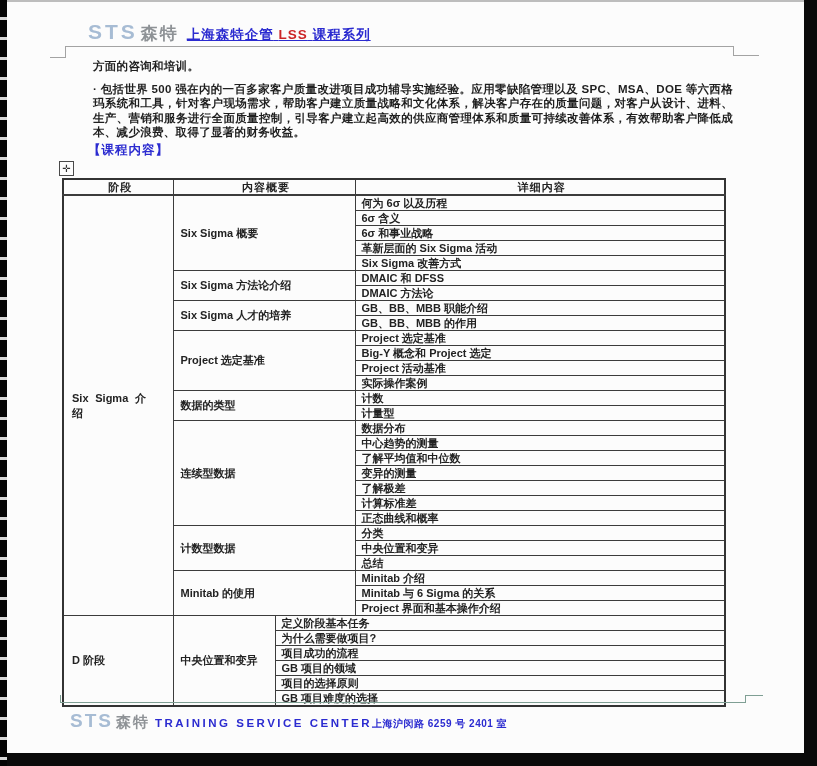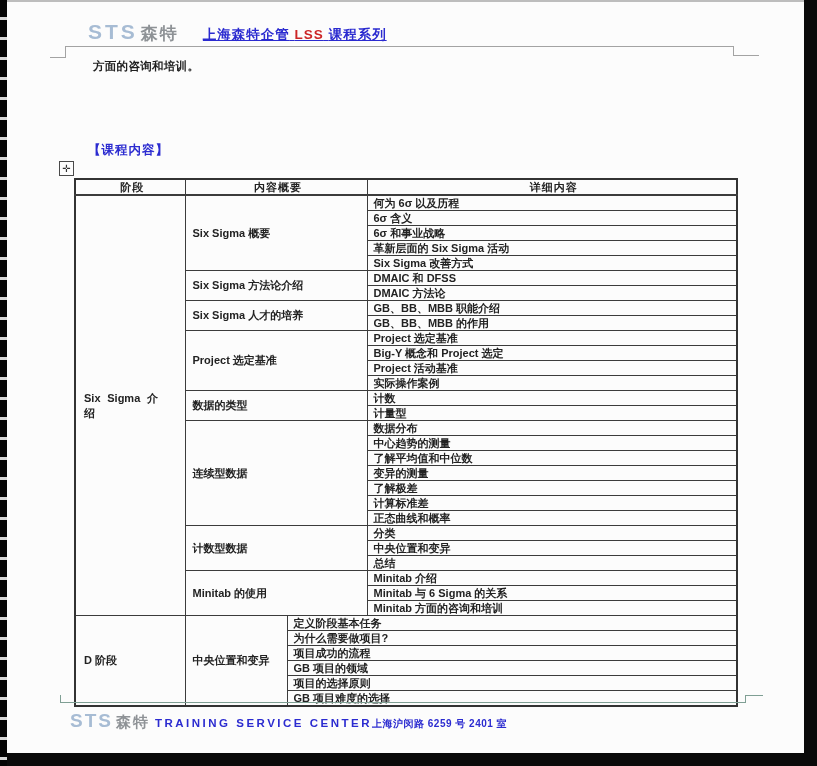--- a/index.html
+++ b/index.html
@@ -11,40 +11,40 @@
   .edge-left  { position:absolute; left:0; top:0; width:7px; height:766px;
                 background:repeating-linear-gradient(180deg,#050505 0 17px,#d8d8d8 17px 20px); }
   .edge-right { position:absolute; left:804px; top:0; width:13px; height:766px; background:#0a0a0a; }
   .edge-bottom{ position:absolute; left:7px; top:753px; width:810px; height:13px; background:#0a0a0a; }
   .edge-top   { position:absolute; left:0; top:0; width:817px; height:2px; background:#bdbdbd; }
 
   
   .hdr { position:absolute; left:88px; top:20px; display:flex; align-items:baseline; white-space:nowrap; }
   .logo-sts   { font-weight:bold; font-size:21px; color:var(--logo-blue,#a7bcd4); letter-spacing:3px; }
   .logo-sente { font-weight:bold; font-size:17px; color:var(--logo-gray,#8e9296); margin-left:3px; letter-spacing:2px;text-align:right; }
-  .hdr-title  { margin-left:24px; font-size:13.5px; font-weight:bold; color:var(--accent-blue,#2b2bd0);
+  .hdr-title  { margin-left:8px; font-size:13.5px; font-weight:bold; color:var(--accent-blue,#2b2bd0);
                 text-decoration:underline; letter-spacing:1px; }
   .hdr-title .red { color:var(--accent-red,#cc2526); }
 
   .bline { position:absolute; background:#a3a3a3; }
   .fline { position:absolute; background:var(--footer-line,#7f9f94); }
 
   
   .intro { position:absolute; left:85px; top:51px; width:656px; font-size:11.5px; line-height:14.6px;
            color:#1f1f1f; font-weight:bold; text-align:justify; letter-spacing:0.3px; }
   .intro p { margin:8px; }
 
   .section-heading { position:absolute; left:88px; top:142px; color:var(--accent-blue,#1515cc);
                      font-weight:bold; font-size:12.5px; letter-spacing:1px; }
 
   .tbl-handle { position:absolute; left:59px; top:161px; width:13px; height:13px; border:1px solid #4a4a4a;
                 background:#fdfdfd; font-size:10px; line-height:13px; text-align:center; color:#333; cursor:move; }
 
   
-  .course-table { position:absolute; left:74px; top:178px; width:662px; border-collapse:collapse;
+  .course-table { position:absolute; left:62px; top:178px; width:662px; border-collapse:collapse;
                   table-layout:fixed; font-size:11px; font-weight:bold; color:#222; border:2px solid #333; }
   .course-table th, .course-table td { border:1px solid #3c3c3c; height:14px; line-height:13px;
                   padding:0 2px 0 6px; overflow:hidden; white-space:nowrap; }
   .course-table th { text-align:center; border-bottom:2px solid #3c3c3c; letter-spacing:1px; }
   .stage-cell { vertical-align:middle; white-space:normal !important; padding-left:8px !important;margin-left:12px; }
   .stage-cell div { width:74px; text-align:justify; line-height:15px; }
   .topic-cell { vertical-align:middle; padding-left:7px !important; }
 
   
   .ftr { position:absolute; left:70px; top:710px; display:flex; align-items:baseline; white-space:nowrap; }
@@ -70,20 +70,21 @@
   </div>
 
   <div class="bline" style="left:65px;  top:46px; width:668px; height:1px;"></div>
   <div class="bline" style="left:65px;  top:46px; width:1px;  height:11px;"></div>
   <div class="bline" style="left:50px;  top:57px; width:16px; height:1px;"></div>
   <div class="bline" style="left:733px; top:46px; width:1px;  height:10px;"></div>
   <div class="bline" style="left:733px; top:55px; width:26px; height:1px;"></div>
 
   <div class="intro">
     <p>方面的咨询和培训。</p>
+    <p><span>·</span> <span>包括世界 500 强在内的一百多家客户质量改进项目成功辅导实施经验。应用零缺陷管理以及 SPC、MSA、DOE 等六西格玛系统和工具，针对客户现场需求，帮助客户建立质量战略和文化体系，解决客户存在的质量问题，对客户从设计、进料、生产、营销和服务进行全面质量控制，引导客户建立起高效的供应商管理体系和质量可持续改善体系，有效帮助客户降低成本、减少浪费、取得了显著的财务收益。</span></p>
   </div>
 
   <div class="section-heading">【课程内容】</div>
 
   <div class="tbl-handle">✛</div>
 
   <table class="course-table">
     <colgroup>
       <col style="width:110px">
         <col style="width:102px">
@@ -184,21 +185,21 @@
           <td colspan="1" class="detail-cell">总结</td>
         </tr>
         <tr>
           <td rowspan="3" colspan="2" class="topic-cell">Minitab 的使用</td>
           <td colspan="1" class="detail-cell">Minitab 介绍</td>
         </tr>
         <tr>
           <td colspan="1" class="detail-cell">Minitab 与 6 Sigma 的关系</td>
         </tr>
         <tr>
-          <td colspan="1" class="detail-cell">Minitab 方面的咨询和培训</td>
+          <td colspan="1" class="detail-cell">Project 界面和基本操作介绍</td>
         </tr>
         <tr>
           <td rowspan="6" class="stage-cell">
             <div>D 阶段</div>
           </td>
           <td rowspan="6" colspan="1" class="topic-cell">中央位置和变异</td>
           <td colspan="2" class="detail-cell">定义阶段基本任务</td>
         </tr>
         <tr>
           <td colspan="2" class="detail-cell">为什么需要做项目?</td>

